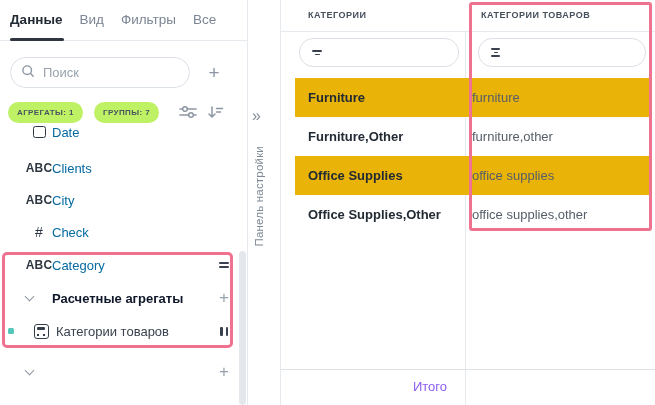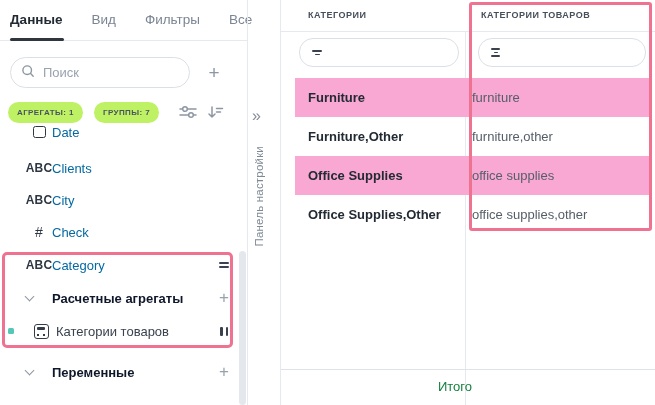--- a/index.html
+++ b/index.html
@@ -3,21 +3,21 @@
 <meta charset="utf-8">
 <style>
   * { margin:0; padding:0; box-sizing:border-box; }
   html,body { background:#fff; }
   .screen {
     position:relative; width:655px; height:405px; background:#fff;
     font-family:"Liberation Sans", sans-serif; overflow:hidden;
     color:#222a34;
   }
   
-  .tabs { position:absolute; left:10px; top:12px; display:flex; gap:29px; font-size:13.5px; }
+  .tabs { position:absolute; left:10px; top:12px; display:flex; gap:17px; font-size:13.5px; }
   .tab { color:#7b8593; cursor:pointer; }
   .tab.active { color:#222a34; font-weight:700; }
   .tabline { position:absolute; left:0; top:40px; width:247px; height:1px; background:#e6e9ed; }
   .tabline-active { position:absolute; left:10px; top:38px; width:54px; height:3px; background:#2f3640; border-radius:2px; }
   
   .search { position:absolute; left:10px; top:57px; width:180px; height:31px;
     border:1px solid #dbe0e6; border-radius:16px; display:flex; align-items:center; padding:0 10px; gap:8px; }
   .search .ph { font-size:13px; color:#99a3ae; }
   .plusbtn { position:absolute; width:22px; height:22px; display:flex; align-items:center; justify-content:center;
     color:#8d97a3; font-size:19px; font-weight:400; cursor:pointer; }
@@ -66,29 +66,29 @@
   .th1 { left:308px; } .th2 { left:481px; }
   .headline { position:absolute; left:281px; top:31px; width:374px; height:1px; background:#e6e9ed; }
   .coldiv { position:absolute; left:465px; top:31px; width:1px; height:374px; background:#e6e9ed; }
   .finput { position:absolute; top:38px; height:29px; border:1px solid #dbe0e6; border-radius:14px;
     display:flex; align-items:center; padding:0 12px; background:#fff; }
   .fi1 { left:299px; width:160px; } .fi2 { left:478px; width:168px; }
   .flt { display:flex; flex-direction:column; align-items:center; gap:2px; }
   .flt div { height:1.5px; background:#39424e; border-radius:1px; }
   .flt .l10 { width:10px; } .flt .l5 { width:5px; } .flt .l9 { width:9px; } .flt .l4 { width:4px; }
   .trow { position:absolute; left:295px; width:356px; height:39px; }
-  .trow.alt { background:#f9a8d4;text-align:right; }
+  .trow.alt { background:#eab308;text-align:right; }
   .tr0 { top:78px; } .tr1 { top:117px; } .tr2 { top:156px; } .tr3 { top:195px; }
   .c1 { position:absolute; left:13px; top:0; height:39px; display:flex; align-items:center;
     font-size:13px; font-weight:700; color:#222a33; }
   .c2 { position:absolute; left:177px; top:0; height:39px; display:flex; align-items:center;
     font-size:13px; color:#555e68; }
   .totline { position:absolute; left:281px; top:369px; width:374px; height:1px; background:#dfe3e8; }
-  .total { position:absolute; left:295px; top:379px; width:177px; text-align:right;
-    font-size:13px; color:#15803d; }
+  .total { position:absolute; left:270px; top:379px; width:177px; text-align:right;
+    font-size:13px; color:#8b5cf6; }
   
   .hl { position:absolute; border:3px solid #ef7391; pointer-events:none; }
   .hl-sidebar { left:2px; top:252px; width:231px; height:96px; border-radius:5px; }
   .hl-column { left:469px; top:2px; width:183px; height:229px; border-radius:3px; }
 </style>
 </head>
 <body>
 
 <div class="screen">
 
@@ -177,21 +177,20 @@
       <span class="flabel">Категории товаров</span>
       <span class="ricon pauseicon">
           <div></div>
           <div></div>
         </span>
     </div>
     <div class="frow secrow r-sec2">
       <span class="ficon">
           <span class="chev"></span>
         </span>
-      <span class="flabel">Переменные</span>
       <span class="ricon plus">+</span>
     </div>
   </div>
 
   <div class="vscroll"></div>
   <div class="vdiv d1"></div>
 
   <div class="expand">»</div>
   <div class="vtext">Панель настройки</div>
   <div class="vdiv d2"></div>

